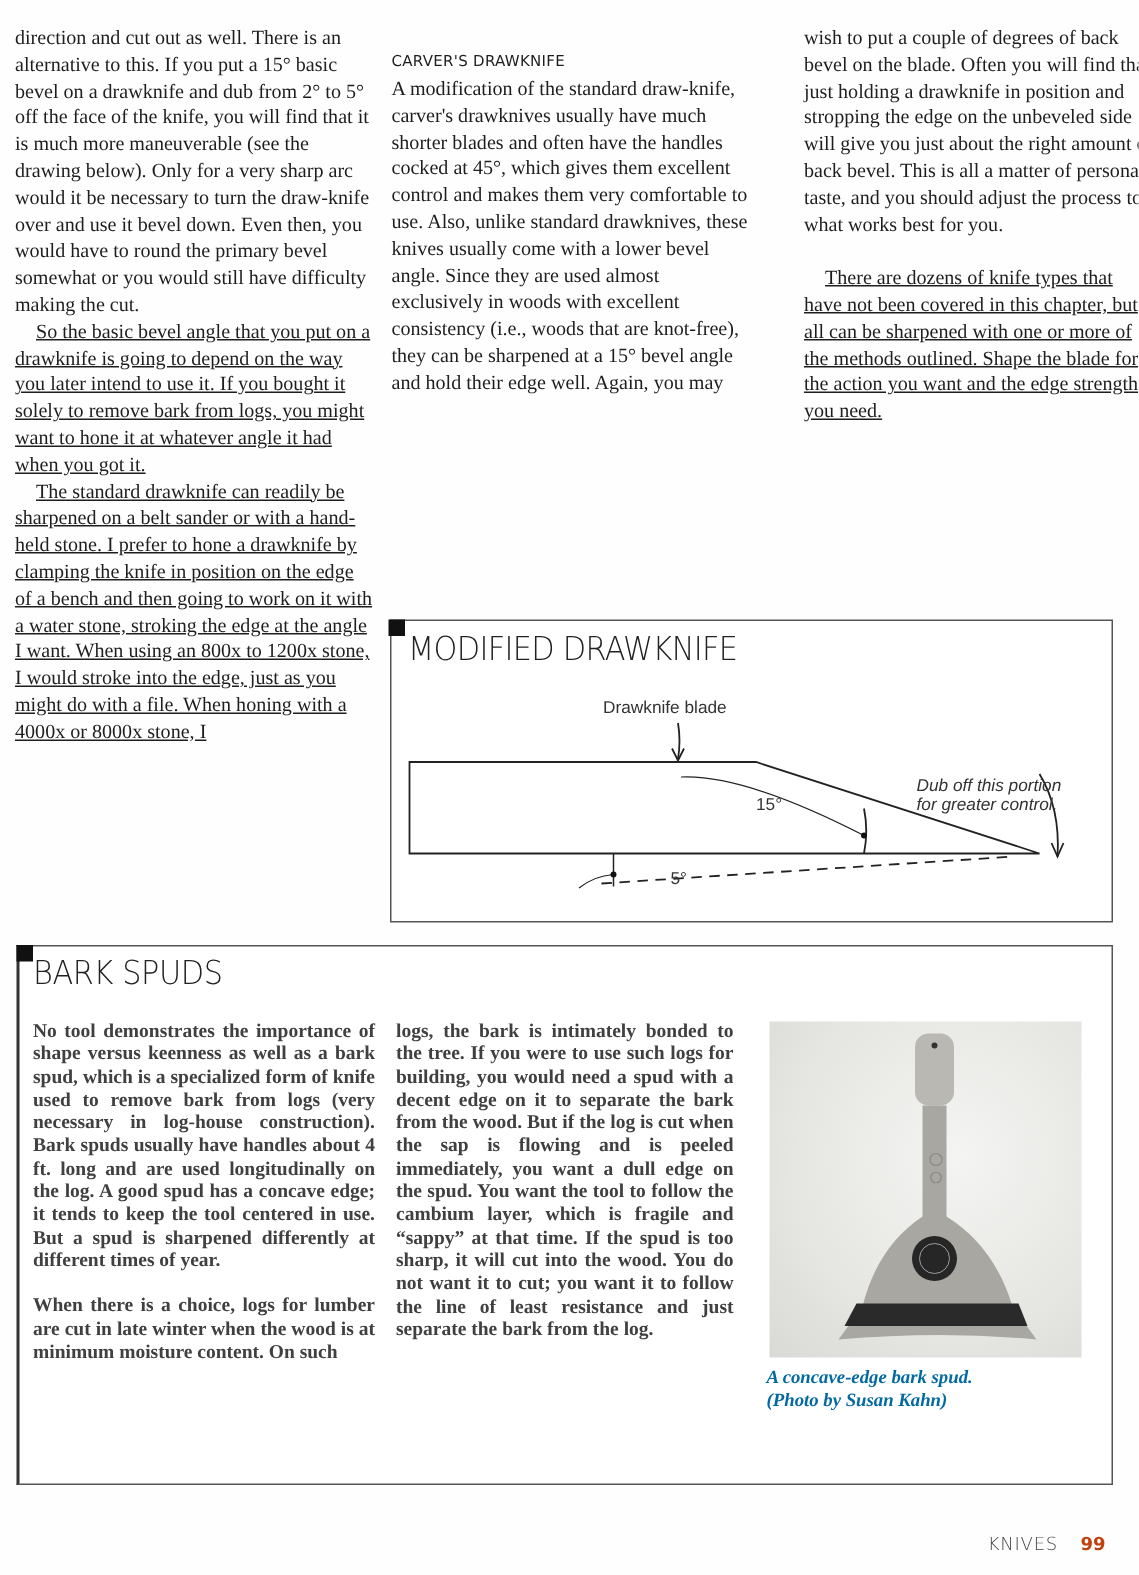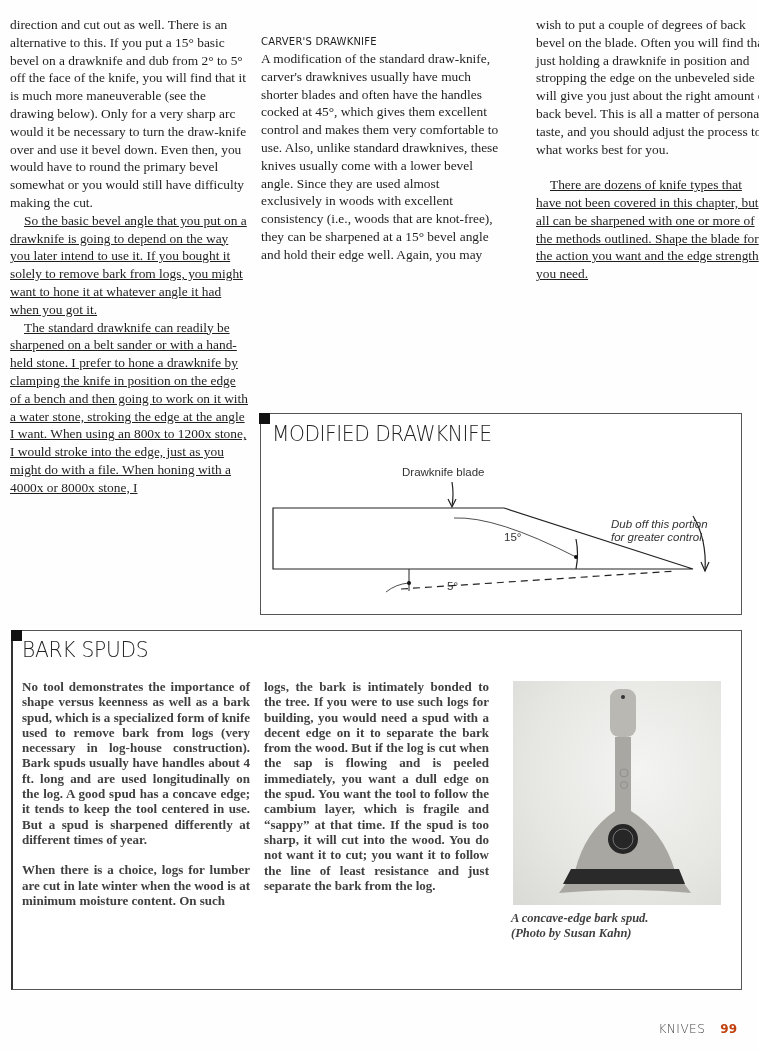--- a/index.html
+++ b/index.html
@@ -23,21 +23,21 @@
   .fig-italic { font-style: italic; line-height: 13px; }
 
   
   #spud-box { position: absolute; left: 11px; top: 630px; width: 728px; height: 358px; border: 1px solid #555; border-left: 2px solid #333; background: #fff; }
   #spud-title { position: absolute; left: 9px; top: 6px; font-family: "DejaVu Sans", sans-serif; font-weight: 200; font-size: 22px; color: #222; transform: scaleX(0.92); transform-origin: left; letter-spacing: -0.3px; }
   .bold-col { position: absolute; font-family: "Liberation Serif", serif; font-weight: bold; font-size: 13px; line-height: 15.3px; text-align: justify; color: #404040; }
   #spud-col1 { left: 9px; top: 48px; width: 228px; }
   #spud-col2 { left: 251px; top: 48px; width: 225px; }
   .bold-col p { margin: 0; }
   #photo { position: absolute; left: 500px; top: 50px; width: 208px; height: 224px; background: radial-gradient(ellipse at 60% 40%, #f4f4f2 0%, #e6e6e3 60%, #d9d9d6 100%); }
-  #caption { position: absolute; left: 498px; top: 280px; font-family: "Liberation Serif", serif; font-weight: bold; font-style: italic; font-size: 12.5px; line-height: 15px; color: #404040; }
+  #caption { position: absolute; left: 498px; top: 280px; font-family: "Liberation Serif", serif; font-weight: bold; font-style: italic; font-size: 12.5px; line-height: 15px; color: #0369a1; }
 
   #footer { position: absolute; right: 22px; top: 1022px; font-size: 12px; color: #444; }
   #footer .sec { font-family: "DejaVu Sans", sans-serif; font-weight: 200; letter-spacing: 0.5px; }
   #footer .num { font-family: "DejaVu Sans", sans-serif; font-weight: bold; margin-left: 12px; color: #c2410c; }
 </style>
 </head>
 <body>
 
 <div id="col1" class="col serif">
   <p>direction and cut out as well. There is an alternative to this. If you put a 15° basic bevel on a drawknife and dub from 2° to 5° off the face of the knife, you will find that it is much more maneuverable (see the drawing below). Only for a very sharp arc would it be necessary to turn the draw-knife over and use it bevel down. Even then, you would have to round the primary bevel somewhat or you would still have difficulty making the cut.</p>

